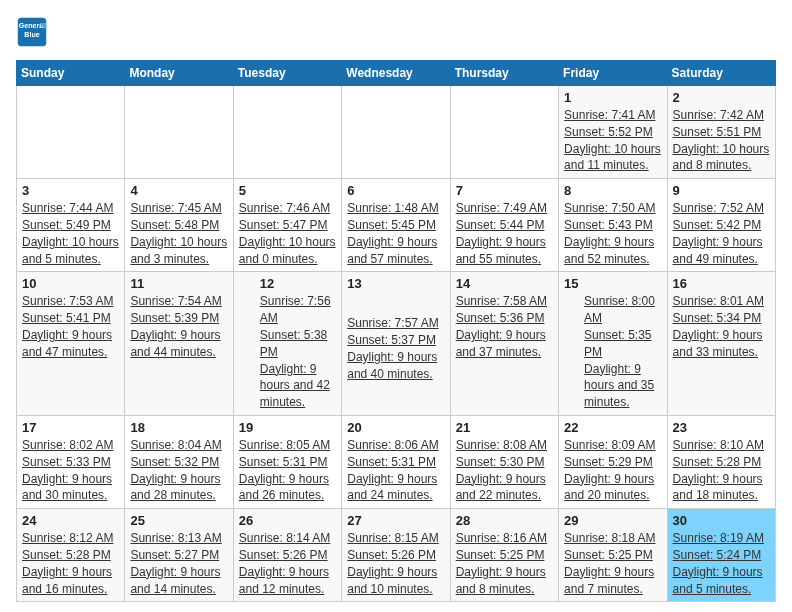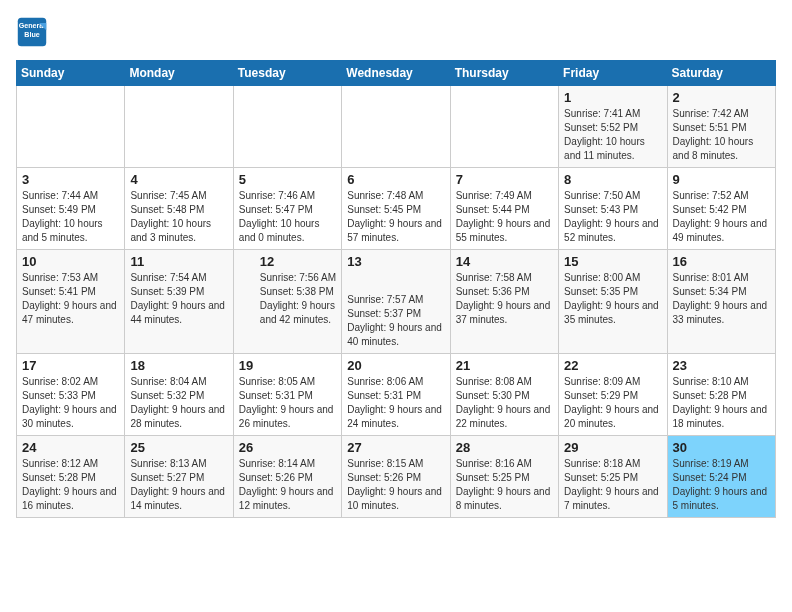--- a/index.html
+++ b/index.html
@@ -73,22 +73,23 @@
       background: #fff;
     }
     .day-number {
       font-size: 13px;
       font-weight: bold;
       color: #222;
       margin-bottom: 2px;
     }
     .day-info {
       color: #333;
-      font-size: 10px;
+      font-size: 12px;
       line-height: 1.4;
+      text-decoration: underline;
     }
     .empty-cell {
       background: #fff !important;
     }
   </style>
 </head>
 <body>
 
 <div class="header">
   <div class="logo">
@@ -156,21 +157,21 @@
 Daylight: 10 hours and 3 minutes.</div>
         </td>
         <td style="background: rgb(255, 255, 255);">
           <div class="day-number">5</div>
           <div class="day-info" style="white-space: pre-line;">Sunrise: 7:46 AM
 Sunset: 5:47 PM
 Daylight: 10 hours and 0 minutes.</div>
         </td>
         <td style="background: rgb(255, 255, 255);">
           <div class="day-number">6</div>
-          <div class="day-info" style="white-space: pre-line;">Sunrise: 7:48 AM
+          <div class="day-info" style="white-space: pre-line;">Sunrise: 1:48 AM
 Sunset: 5:45 PM
 Daylight: 9 hours and 57 minutes.</div>
         </td>
         <td style="background: rgb(255, 255, 255);">
           <div class="day-number">7</div>
           <div class="day-info" style="white-space: pre-line;">Sunrise: 7:49 AM
 Sunset: 5:44 PM
 Daylight: 9 hours and 55 minutes.</div>
         </td>
         <td style="background: rgb(255, 255, 255);">
@@ -212,21 +213,21 @@
 Daylight: 9 hours and 40 minutes.</div>
         </td>
         <td style="background: rgb(248, 248, 248);">
           <div class="day-number">14</div>
           <div class="day-info" style="white-space: pre-line;">Sunrise: 7:58 AM
 Sunset: 5:36 PM
 Daylight: 9 hours and 37 minutes.</div>
         </td>
         <td style="background: rgb(248, 248, 248);">
           <div class="day-number">15</div>
-          <div class="day-info" style="white-space: pre-line;">Sunrise: 8:00 AM
+          <div class="day-info" style="white-space: pre-line; margin-left: 20px;">Sunrise: 8:00 AM
 Sunset: 5:35 PM
 Daylight: 9 hours and 35 minutes.</div>
         </td>
         <td style="background: rgb(248, 248, 248);">
           <div class="day-number">16</div>
           <div class="day-info" style="white-space: pre-line;">Sunrise: 8:01 AM
 Sunset: 5:34 PM
 Daylight: 9 hours and 33 minutes.</div>
         </td>
       </tr>

